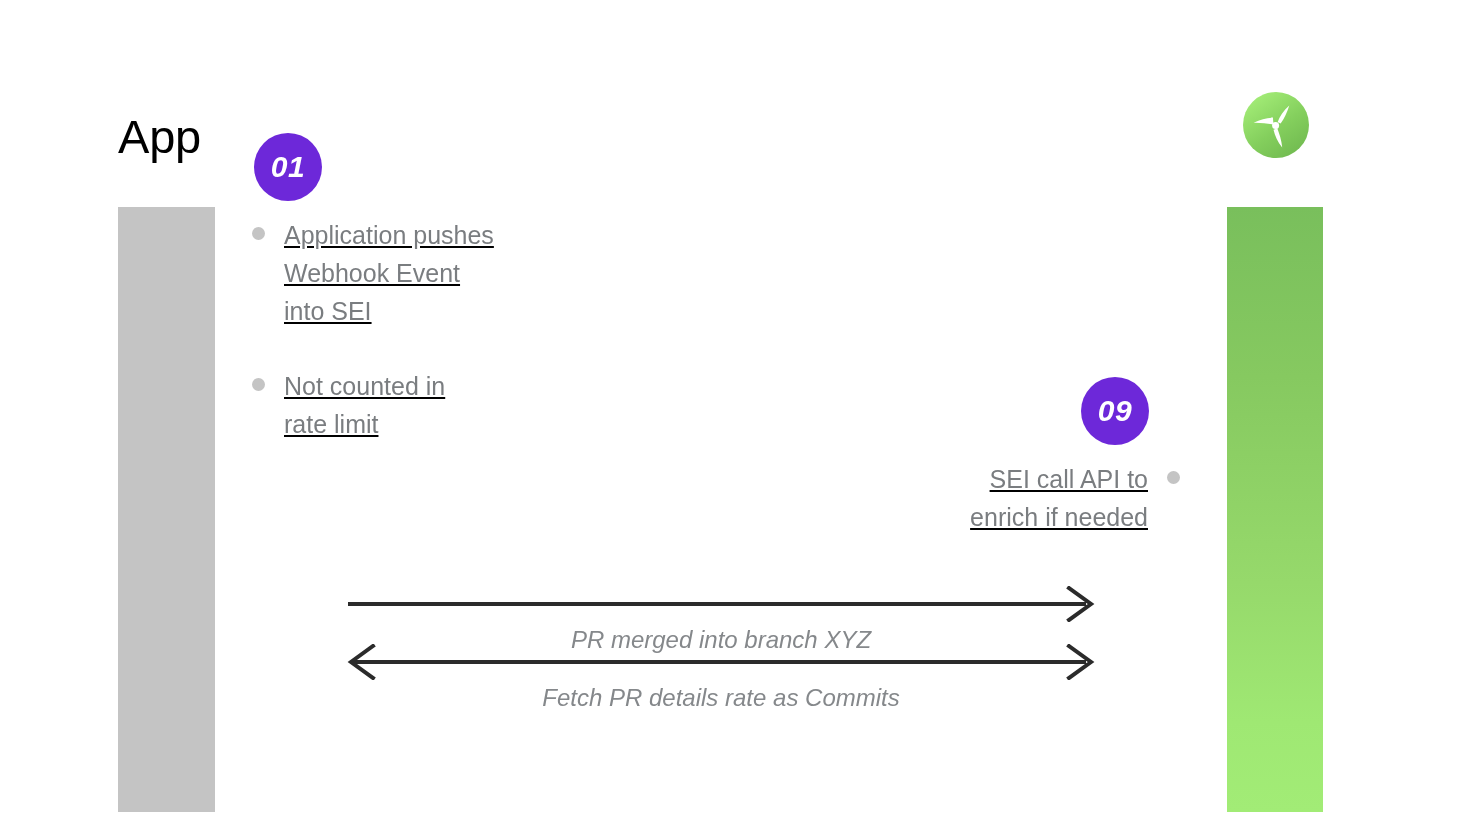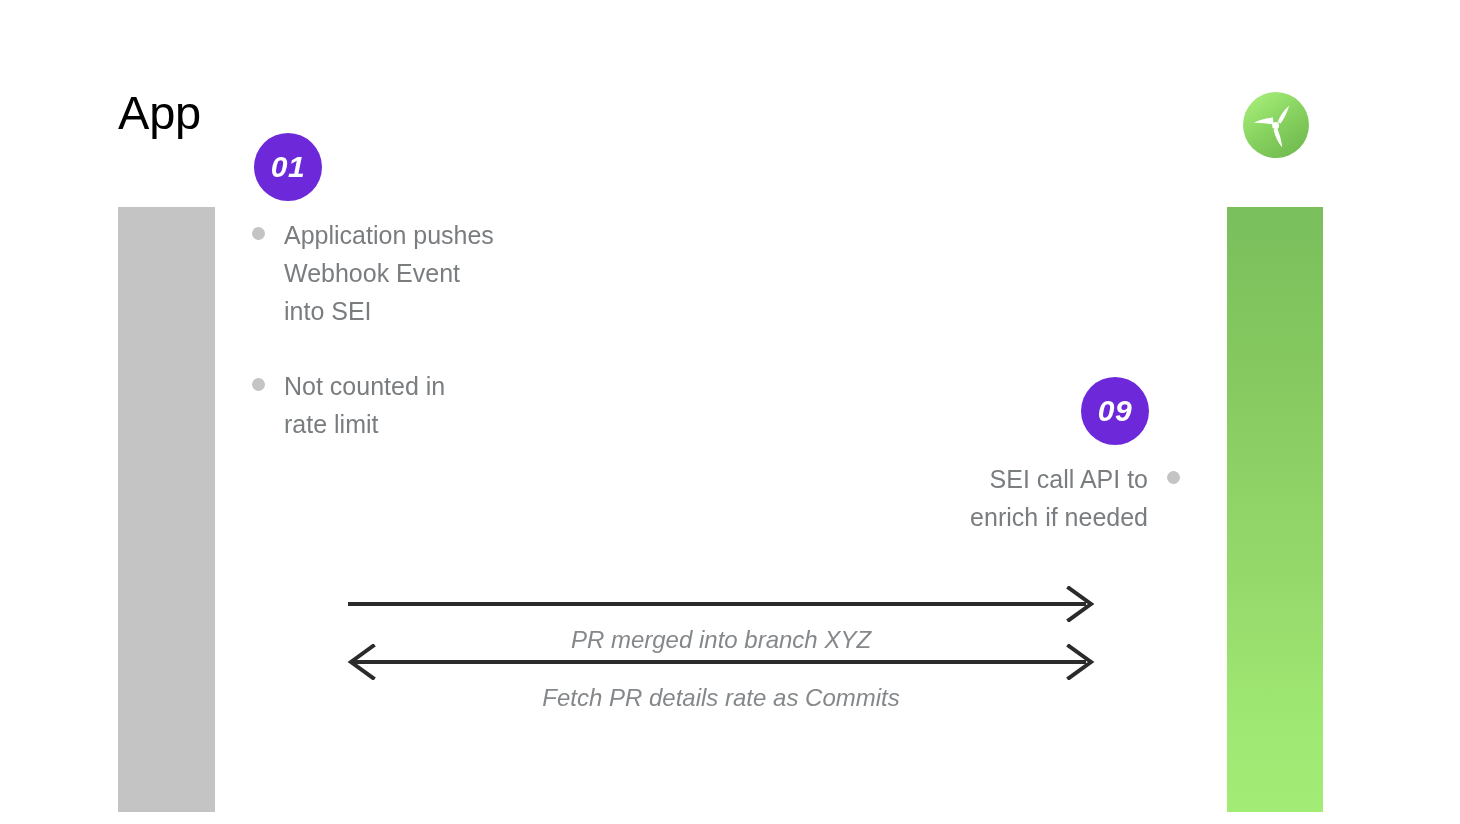--- a/index.html
+++ b/index.html
@@ -37,21 +37,21 @@
     top: 207px;
     width: 96px;
     height: 605px;
     background: linear-gradient(180deg, #79bf5c 0%, #86c960 28%, #96d96b 62%, #9fe873 85%, #a2ec76 100%);
   }
 
   
   .app-title {
     position: absolute;
     left: 118px;
-    top: 88px;
+    top: 112px;
     font-size: 47px;
     font-weight: 300;
     line-height: 1.05;
     color: #000000;
     letter-spacing: -0.2px;
     white-space: nowrap;
   }
 
   
   .brand-logo {
@@ -76,21 +76,21 @@
     display: flex;
     align-items: center;
     justify-content: center;
     letter-spacing: 0.5px;
     font-style: italic;
   }
   .badge-01 { left: 254px; top: 133px; }
   .badge-02 { left: 1081px; top: 377px; }
 
   
-  .bullet-group { position: absolute; }
+  .bullet-group { position: absolute; text-decoration: underline; }
   .bullet-group.left-side  { left: 252px; }
   .bullet-group.right-side { left: 930px; width: 250px; }
 
   .bullet-row {
     display: flex;
     align-items: flex-start;
     margin-bottom: 50px;
   }
   .bullet-row:last-child { margin-bottom: 0; }
 

